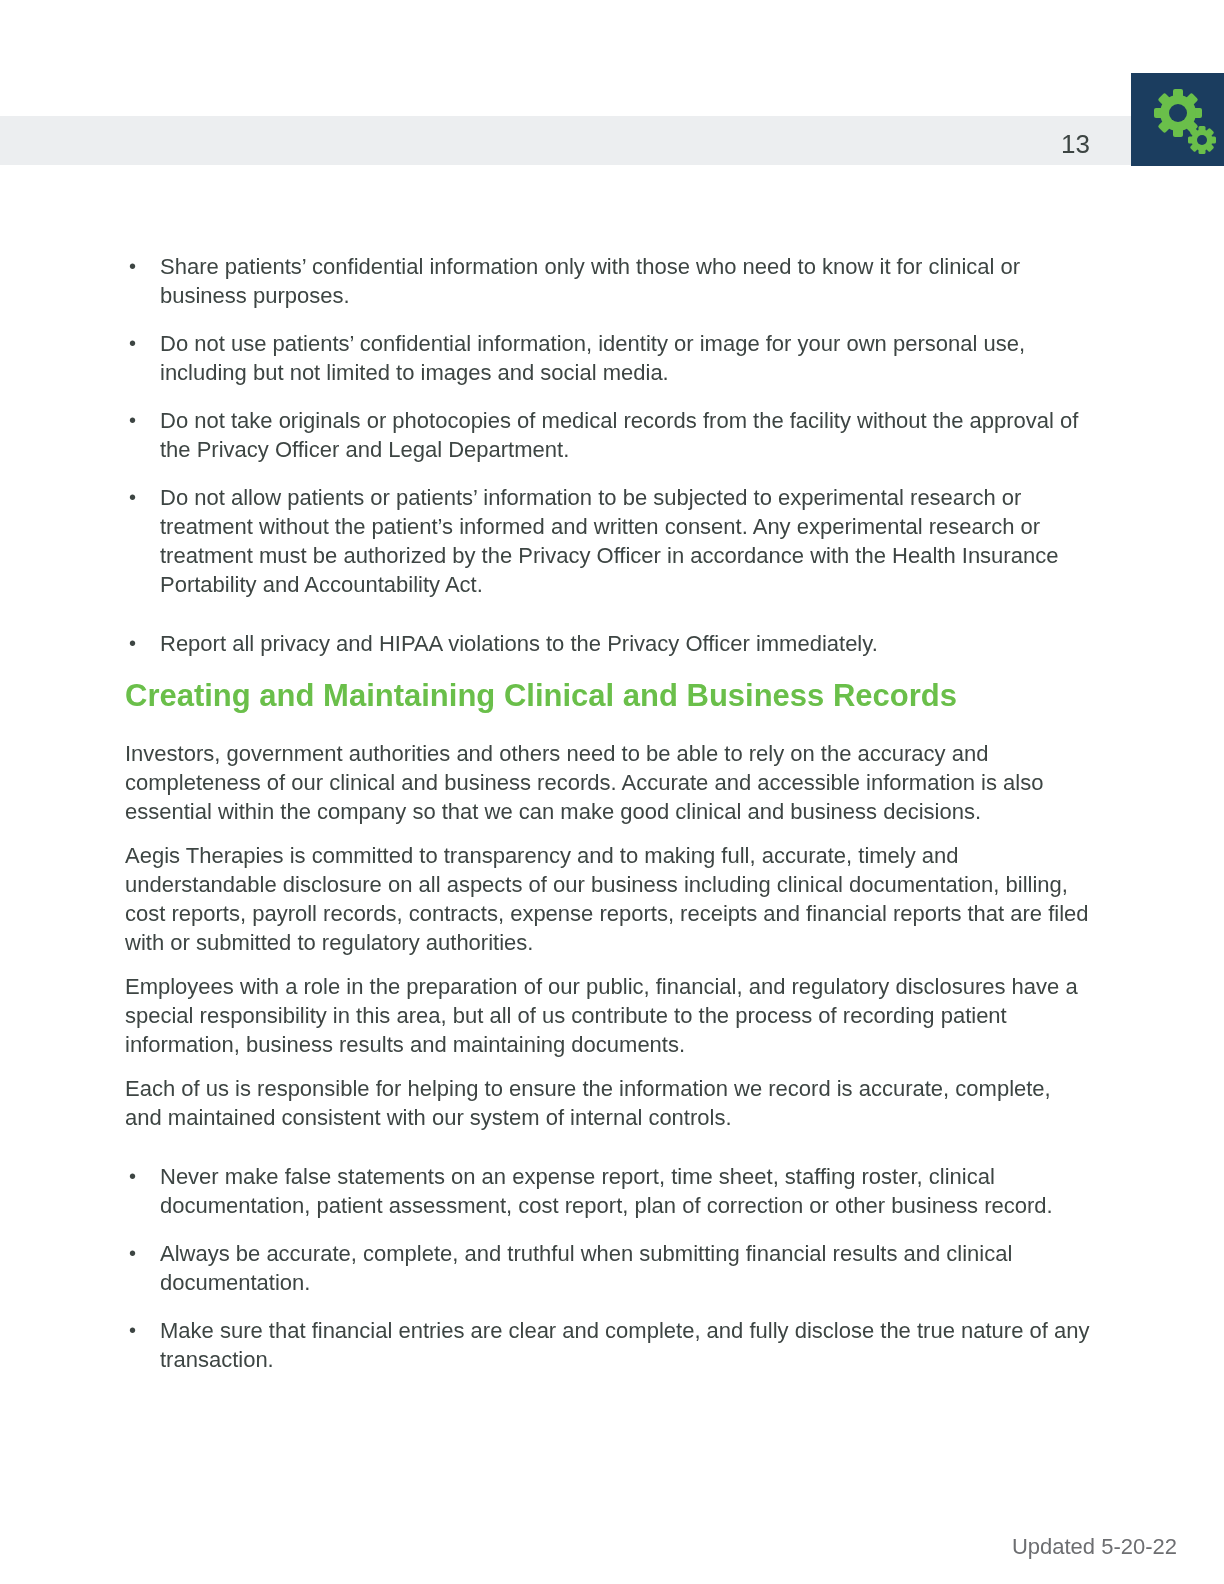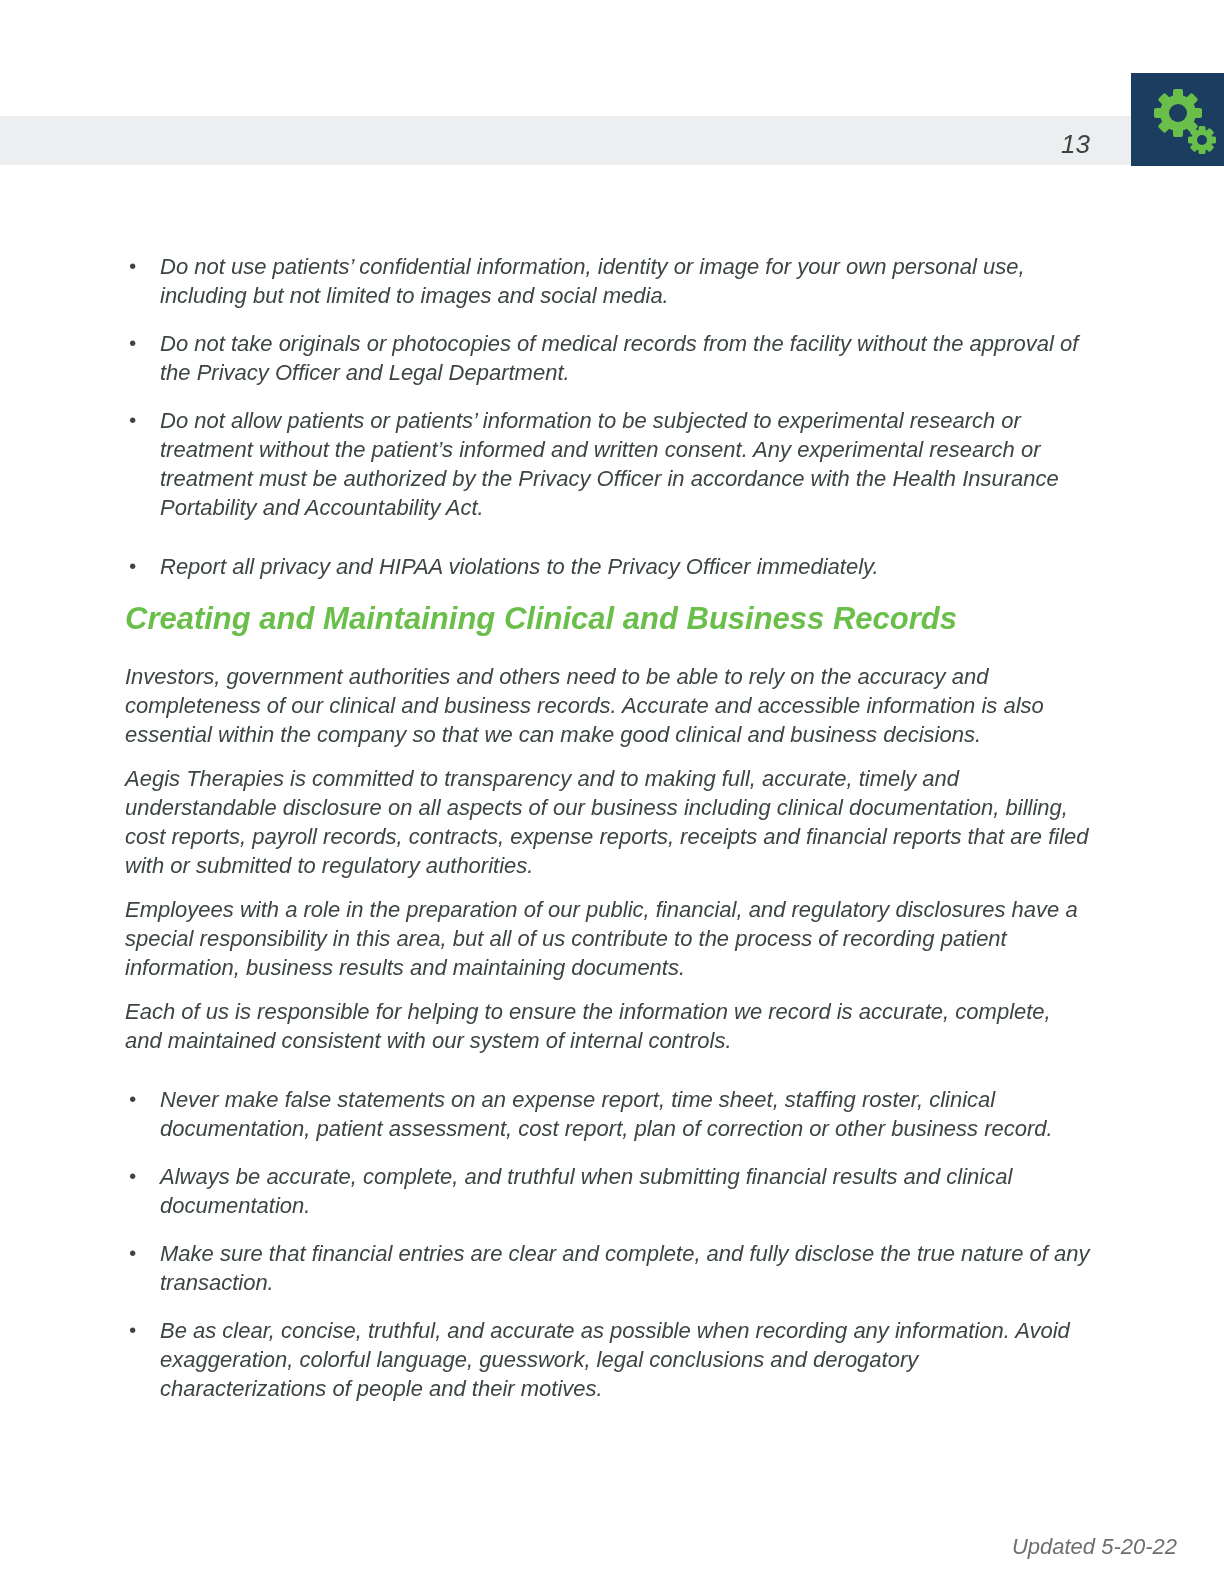--- a/index.html
+++ b/index.html
@@ -4,21 +4,20 @@
 <style>
   html, body { margin: 0; padding: 0; background: #ffffff; }
   .page {
     position: relative;
     width: 1224px;
     height: 1584px;
     background: #ffffff;
     overflow: hidden;
     font-family: "Liberation Sans", sans-serif;
     color: #3d4543;
-    font-style: italic;
   }
   .header-band {
     position: absolute;
     left: 0; top: 116px;
     width: 100%; height: 49px;
     background: #eceef0;
   }
   .page-number {
     position: absolute;
     top: 131px; right: 134px;
@@ -102,20 +101,23 @@
         <circle cx="0" cy="0" r="10.5"></circle>
         <circle cx="0" cy="0" r="5" fill="#1b3d5f"></circle>
       </g>
     </svg>
   </div>
 
   <main class="content">
 
     <ul id="bullets-top" class="bullet-list">
 
+    <li class="bullet-item">
+        <span class="bullet-text">Share patients’ confidential information only with those who need to know it for clinical or business purposes.</span>
+      </li>
         <li class="bullet-item">
         <span class="bullet-text">Do not use patients’ confidential information, identity or image for your own personal use, including but not limited to images and social media.</span>
       </li>
         <li class="bullet-item">
         <span class="bullet-text">Do not take originals or photocopies of medical records from the facility without the approval of the Privacy Officer and Legal Department.</span>
       </li>
         <li class="bullet-item">
         <span class="bullet-text">Do not allow patients or patients’ information to be subjected to experimental research or treatment without the patient’s informed and written consent. Any experimental research or treatment must be authorized by the Privacy Officer in accordance with the Health Insurance Portability and Accountability Act.</span>
       </li>
         <li class="bullet-item">
@@ -137,22 +139,19 @@
 
     <li class="bullet-item">
         <span class="bullet-text">Never make false statements on an expense report, time sheet, staffing roster, clinical documentation, patient assessment, cost report, plan of correction or other business record.</span>
       </li>
         <li class="bullet-item">
         <span class="bullet-text">Always be accurate, complete, and truthful when submitting financial results and clinical documentation.</span>
       </li>
         <li class="bullet-item">
         <span class="bullet-text">Make sure that financial entries are clear and complete, and fully disclose the true nature of any transaction.</span>
       </li>
-        <li class="bullet-item">
-        <span class="bullet-text">Be as clear, concise, truthful, and accurate as possible when recording any information. Avoid exaggeration, colorful language, guesswork, legal conclusions and derogatory characterizations of people and their motives.</span>
-      </li>
       </ul>
 
   </main>
 
   <div class="footer-note">Updated 5-20-22</div>
 
 </div>
 
 </body></html>

